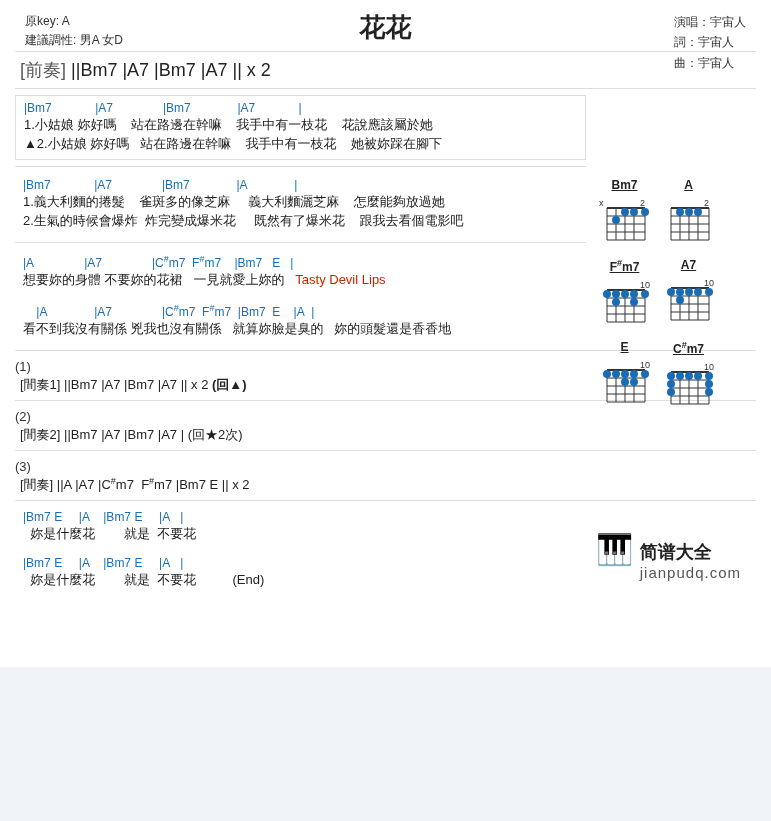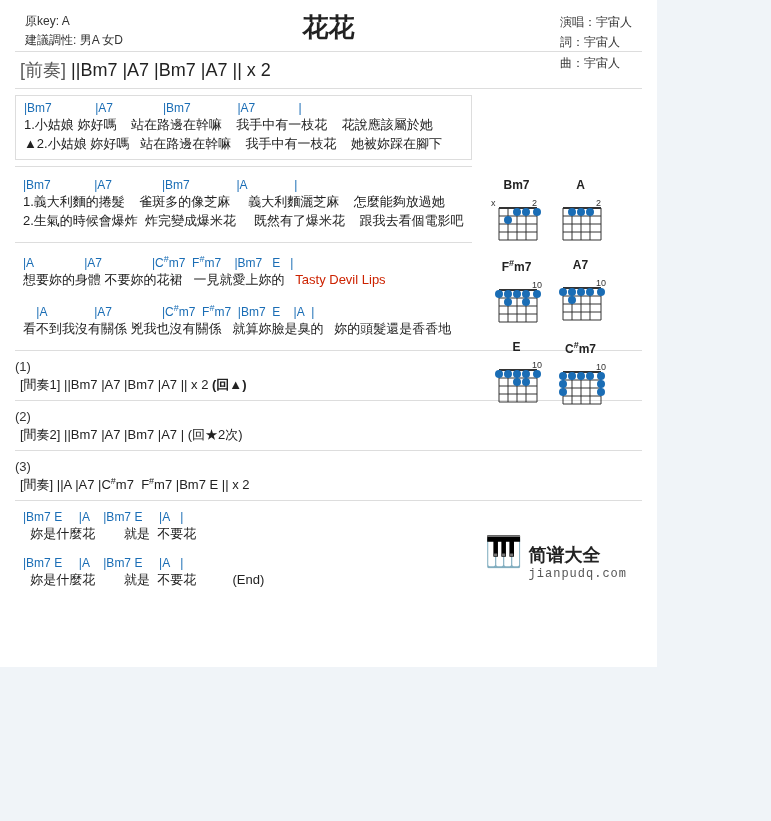--- a/index.html
+++ b/index.html
@@ -5,21 +5,21 @@
     * { margin: 0; padding: 0; box-sizing: border-box; }
     body {
       width: 771px;
       min-height: 821px;
       background: #f0f4f8;
       font-family: 'Arial', sans-serif;
       font-size: 13px;
       color: #222;
     }
     .page {
-      width: 657px;
+      width: 771px;
       background: #fff;
       padding: 10px 15px 14px 15px;
       position: relative;
     }
     .header {
       display: flex;
       justify-content: center;
       align-items: flex-start;
       position: relative;
       margin-bottom: 6px;
@@ -89,23 +89,24 @@
       padding-left: 5px;
     }
     .paren-num {
       font-size: 13px;
       color: #333;
       margin: 8px 0 2px 0;
     }
     
     .chord-diagrams {
       position: absolute;
-      right: 16px;
+      right: 22px;
       top: 120px;
       width: 155px;
+      text-decoration: underline;
     }
     .chord-diagram-row {
       display: flex;
       gap: 8px;
       margin-bottom: 8px;
       justify-content: center;
     }
     .chord-diagram {
       display: flex;
       flex-direction: column;
@@ -132,24 +133,23 @@
       align-items: flex-start;
       margin-top: 21px;
     }
     .watermark-main {
       font-size: 18px;
       font-weight: bold;
       color: #222;
       font-family: 'SimHei', 'Arial', sans-serif;
     }
     .watermark-sub {
-      font-size: 12px;
+      font-size: 15px;
       color: #555;
       letter-spacing: 1px;
-      font-family: Liberation Mono, monospace;
     }
     sup {
       font-size: 9px;
     }
     .main-content {
       position: relative;
     }
   </style>
 </head>
 <body>

